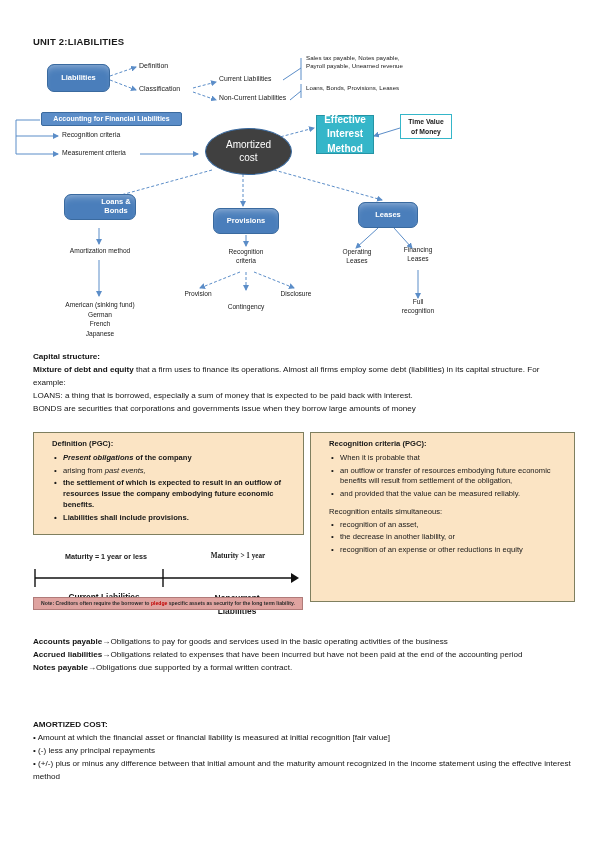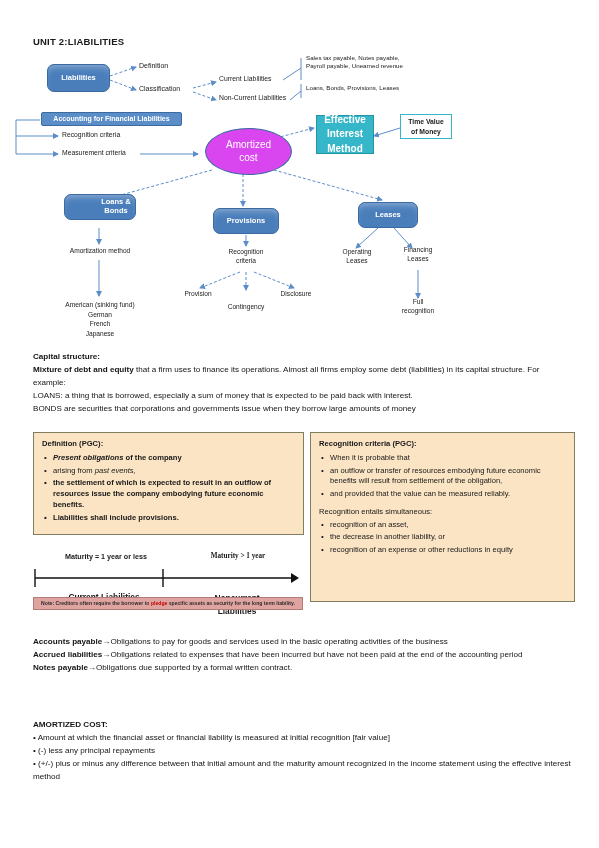--- a/index.html
+++ b/index.html
@@ -10,32 +10,32 @@
   .doc-title{position:absolute;left:33px;top:36px;font-size:9.5px;font-weight:bold;letter-spacing:.2px;color:#1a1a1a;}
 
   
   .map{position:absolute;left:0;top:50px;width:599px;height:285px;}
   .node{position:absolute;box-sizing:border-box;display:flex;align-items:center;justify-content:center;text-align:center;line-height:1.15;}
   .blue-box{background:#4a7ebb;border:1px solid #3a6a9f;border-radius:7px;color:#ffffff;font-weight:bold;font-size:7.5px;
             box-shadow:inset 0 6px 8px -6px rgba(255,255,255,.55);}
   .blue-bar{background:#5b8dc8;border:1px solid #3a6a9f;border-radius:2px;color:#ffffff;font-weight:bold;font-size:7px;}
   .teal-box{background:#35b6c9;border:1px solid #2594a5;color:#ffffff;font-weight:bold;font-size:10px;line-height:1.45;}
   .teal-out{background:#ffffff;border:1.5px solid #35b6c9;color:#1a1a1a;font-weight:bold;font-size:6.8px;line-height:1.35;}
-  .ellipse{background:#d946ef;border:1px solid #3a6a9f;border-radius:50%;color:#ffffff;font-size:10px;font-weight:normal;line-height:1.25;}
+  .ellipse{background:#404040;border:1px solid #3a6a9f;border-radius:50%;color:#ffffff;font-size:10px;font-weight:normal;line-height:1.25;}
   .plain{position:absolute;font-size:6.6px;color:#1a1a1a;line-height:1.35;text-align:center;}
   .plain.left{text-align:left;}
   .lbl{position:absolute;font-size:7px;color:#1a1a1a;}
   svg.wires{position:absolute;left:0;top:0;width:599px;height:285px;overflow:visible;}
 
   
   .para{position:absolute;font-size:8.1px;line-height:1.62;color:#141414;}
   .para b{font-weight:bold;}
 
   
-  .callout{position:absolute;box-sizing:border-box;background:#fbe4c4;border:1px solid #7f7f5f;padding:6px 8px 7px 8px;
+  .callout{position:absolute;box-sizing:border-box;background:#fbe4c4;border:1px solid #7f7f5f;padding:6px 8px 7px 18px;
            font-size:7.6px;line-height:1.42;color:#181818;}
   .callout .hd{font-weight:bold;margin-bottom:3px;}
   .callout ul{margin:0;padding:0;list-style:none;}
   .callout li{position:relative;padding-left:11px;margin-bottom:2px;}
   .callout li:before{content:"\2022";position:absolute;left:2px;top:-1px;font-size:8px;}
   .it{font-style:italic;}
   .bd{font-weight:bold;}
 
   
   .tl{position:absolute;left:33px;top:552px;width:270px;height:78px;}

